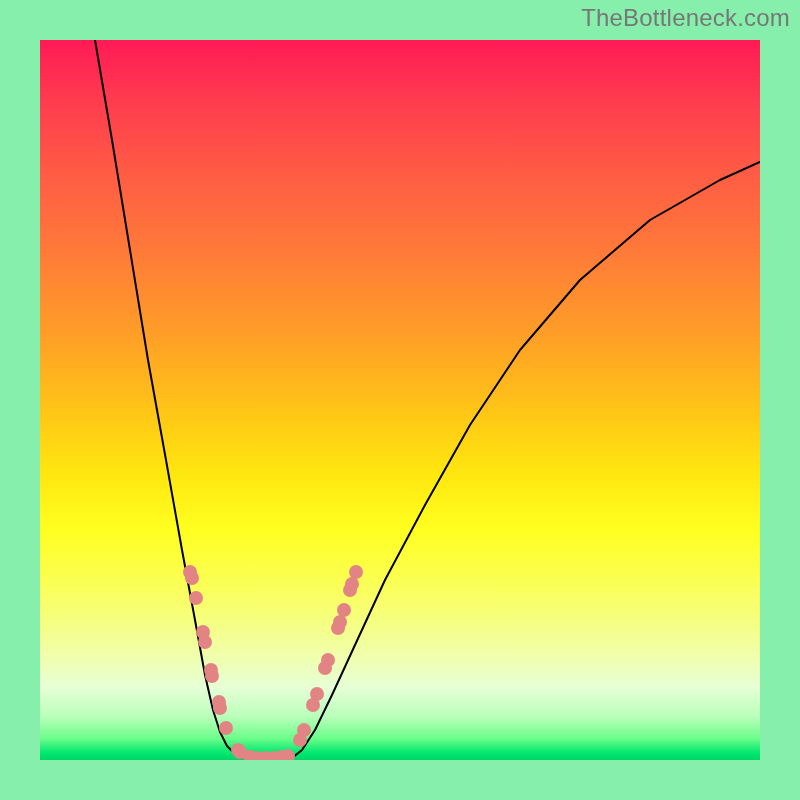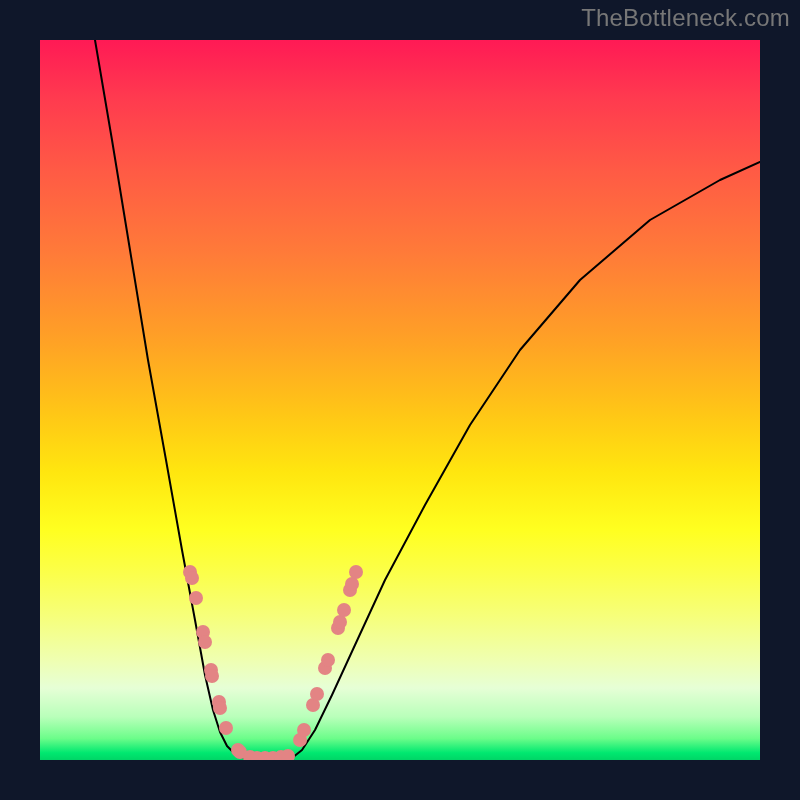--- a/index.html
+++ b/index.html
@@ -8,21 +8,21 @@
     width: 800px;
     height: 800px;
     background: #000;
     font-family: Arial, Helvetica, sans-serif;
     overflow: hidden;
   }
   .frame {
     position: relative;
     width: 800px;
     height: 800px;
-    background: #0f172a;
+    background: #86efac;
   }
   .watermark {
     position: absolute;
     top: 4px;
     right: 10px;
     color: #777;
     font-size: 24px;
     font-weight: 500;
     letter-spacing: 0.2px;
     z-index: 50;

